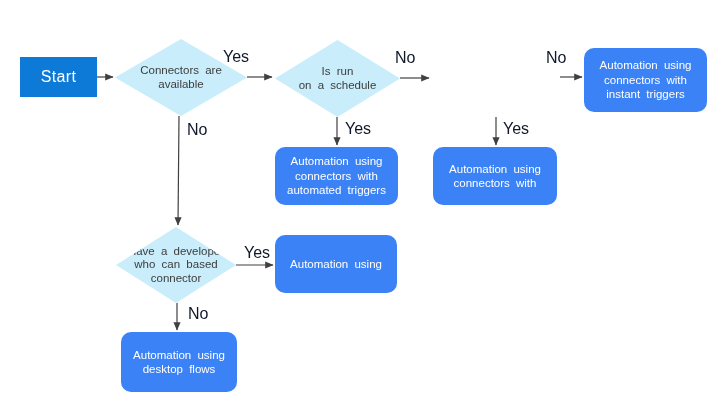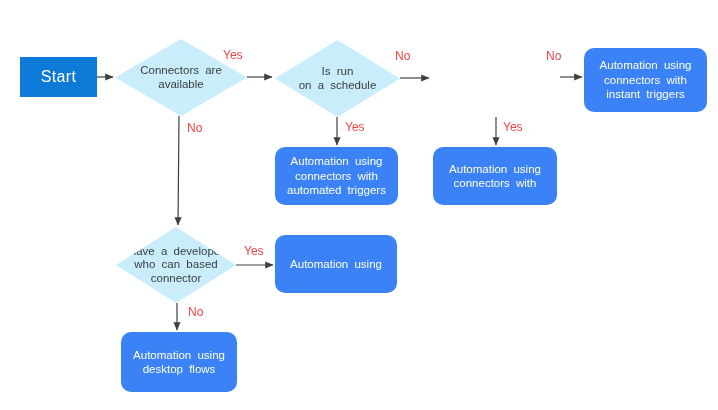--- a/index.html
+++ b/index.html
@@ -66,22 +66,22 @@
   .result span { display: block; }
   #r-instant   { left: 584px; top: 48px;  width: 123px; height: 64px; }
   #r-scheduled { left: 275px; top: 147px; width: 123px; height: 58px; }
   #r-automated { left: 433px; top: 147px; width: 124px; height: 58px; }
   #r-custom    { left: 275px; top: 235px; width: 122px; height: 58px; }
   #r-desktop   { left: 121px; top: 332px; width: 116px; height: 60px; }
 
   
   .edge-label {
     position: absolute;
-    color: #ef4444;
-    font-size: 12px;
+    color: #0f172a;
+    font-size: 16px;
     white-space: nowrap;
   }
   #lbl-connectors-yes { left: 223px; top: 48px; }
   #lbl-connectors-no  { left: 187px; top: 121px; }
   #lbl-schedule-no    { left: 395px; top: 49px; }
   #lbl-schedule-yes   { left: 345px; top: 120px; }
   #lbl-events-no      { left: 546px; top: 49px; }
   #lbl-events-yes     { left: 503px; top: 120px; }
   #lbl-developer-yes  { left: 244px; top: 244px; }
   #lbl-developer-no   { left: 188px; top: 305px; }

